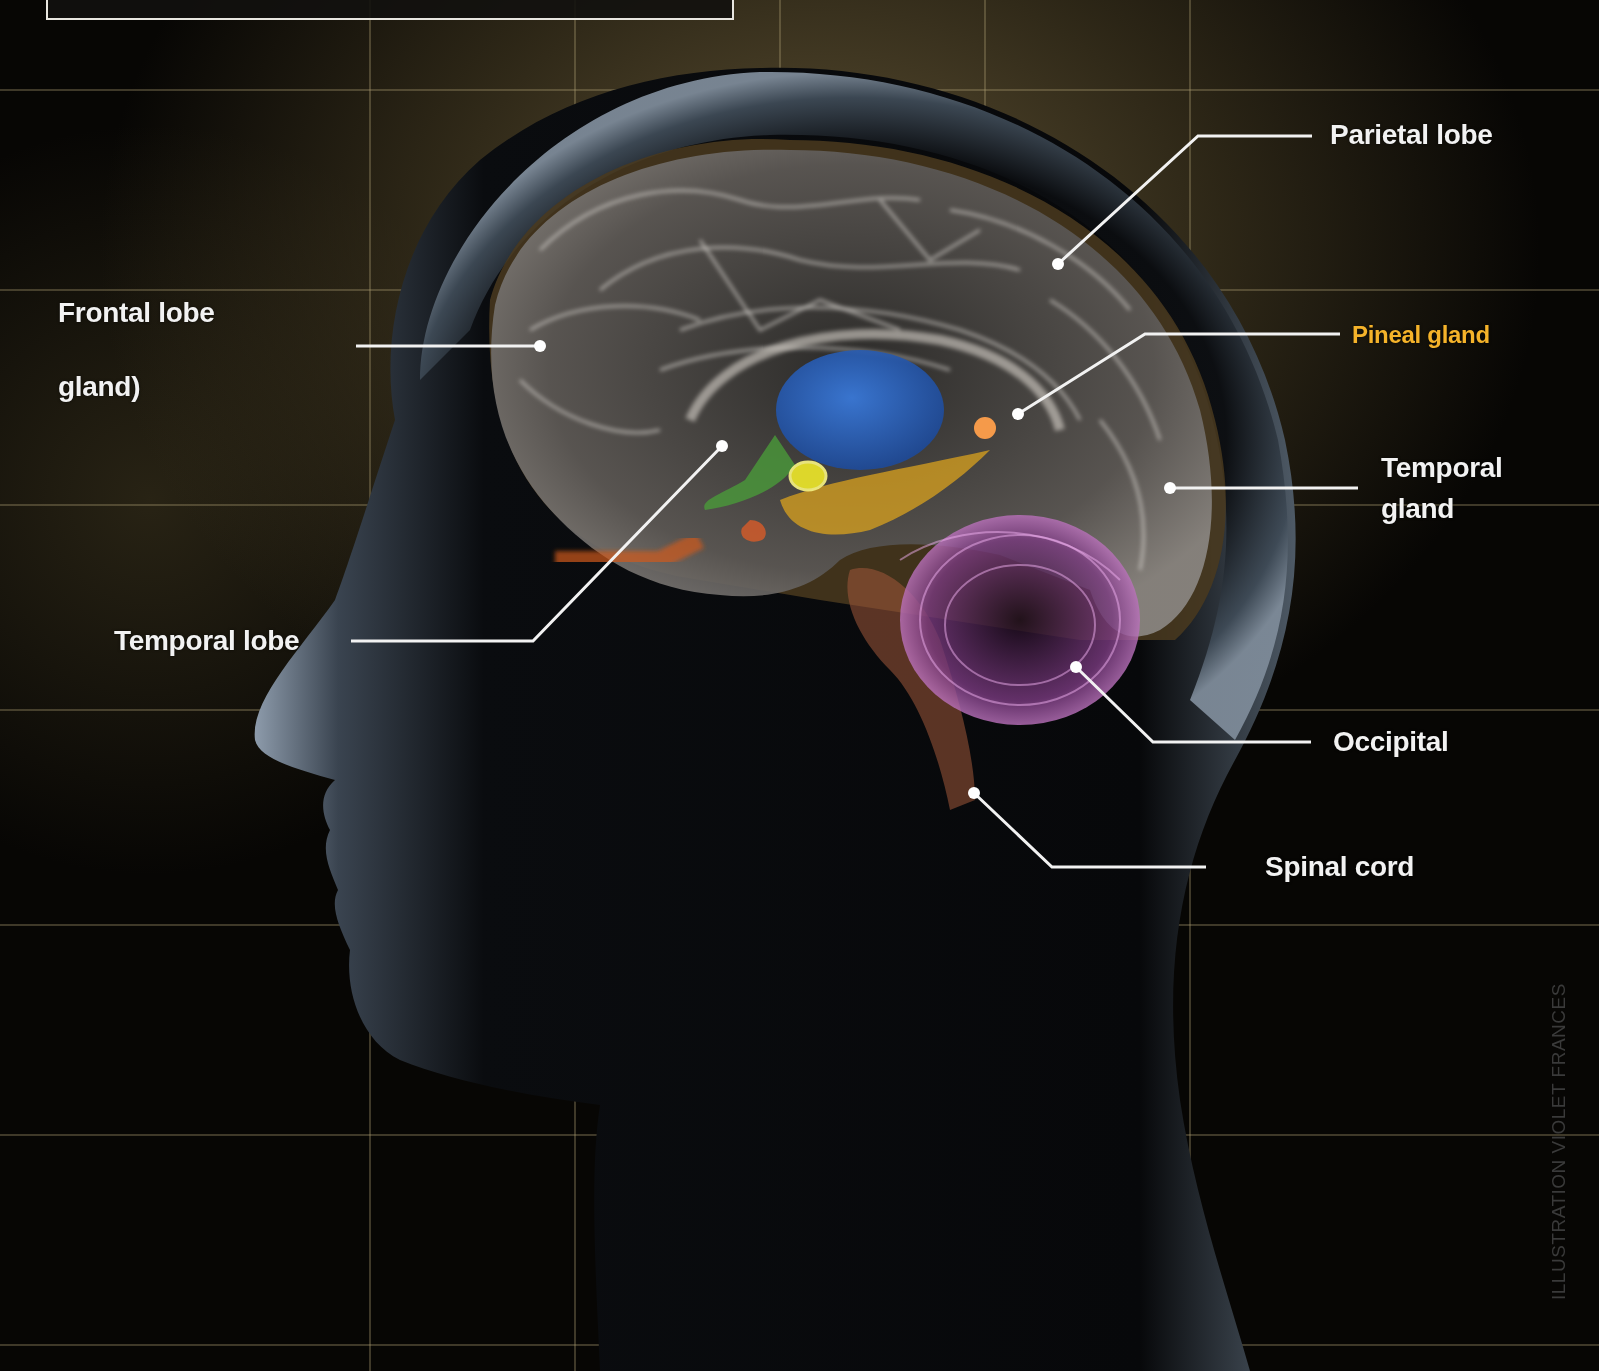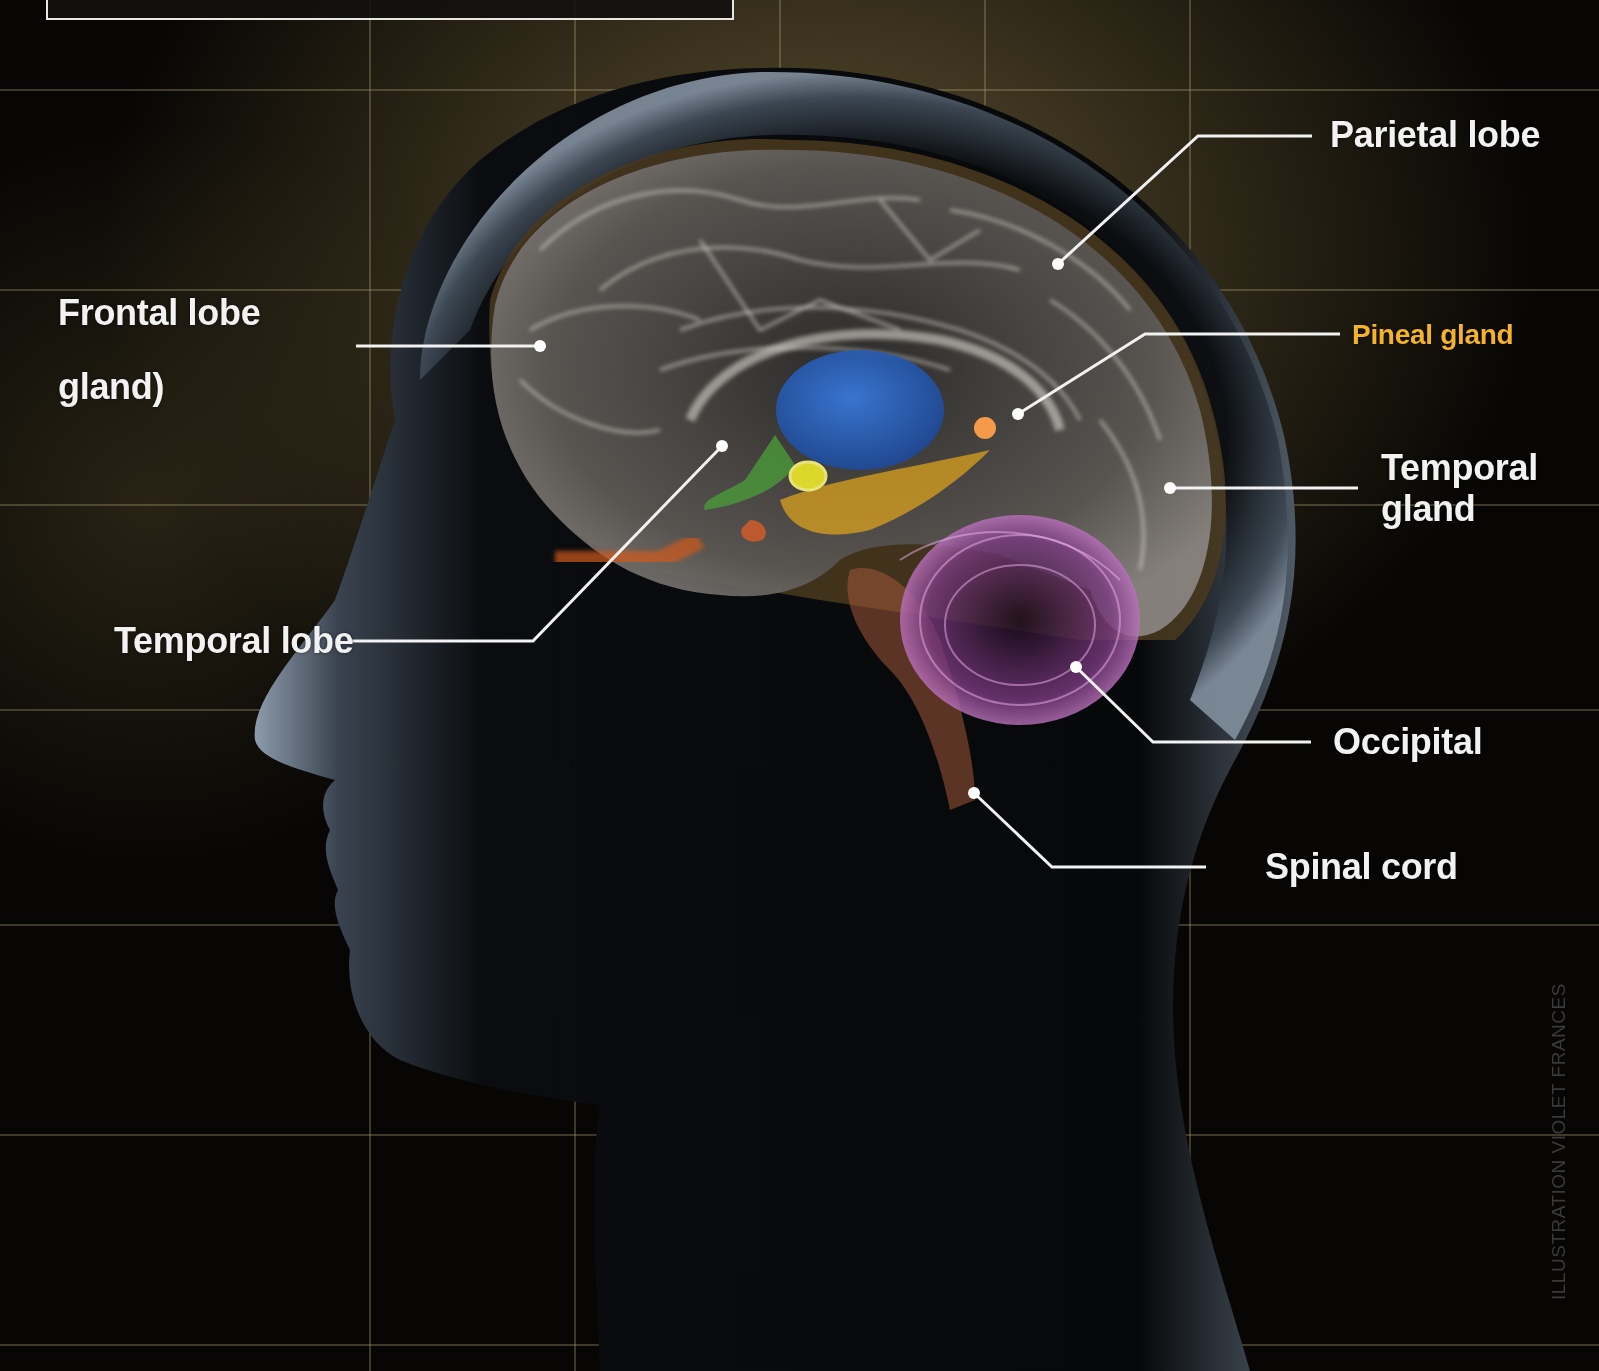--- a/index.html
+++ b/index.html
@@ -6,23 +6,23 @@
   body { width:1599px; height:1371px; overflow:hidden; position:relative;
          font-family:"Liberation Sans", "DejaVu Sans", sans-serif; }
   #stage { position:absolute; left:0; top:0; width:1599px; height:1371px;
     background:
       radial-gradient(ellipse 900px 700px at 820px 250px, rgba(110,95,60,0.85) 0%, rgba(70,60,35,0.6) 45%, rgba(0,0,0,0) 80%),
       radial-gradient(ellipse 500px 500px at 150px 500px, rgba(80,70,40,0.45) 0%, rgba(0,0,0,0) 75%),
       #070604; }
   svg.art { position:absolute; left:0; top:0; }
   .title-box { position:absolute; left:46px; top:-30px; width:684px; height:46px;
     border:2px solid #e8e6e0; background:rgba(18,17,14,0.9); }
-  .label { position:absolute; color:#f2f2f2; font-size:36px; font-weight:600; line-height:40px;
+  .label { position:absolute; color:#f2f2f2; font-size:28px; font-weight:600; line-height:40px;
     letter-spacing:-0.3px; text-shadow:0 0 3px rgba(0,0,0,0.6); white-space:nowrap; }
-  .label.accent { color:#f5b32a; font-size:28px; }
+  .label.accent { color:#f5b32a; font-size:24px; }
   .credit { position:absolute; left:1548px; top:1300px; transform-origin:0 0; transform:rotate(-90deg);
     color:#3a3a3a; font-size:19px; letter-spacing:0.5px; white-space:nowrap; }
 </style>
 </head>
 <body>
 
 <div id="stage">
 
   <svg class="art" width="1599" height="1371" viewBox="0 0 1599 1371">
     <defs>

